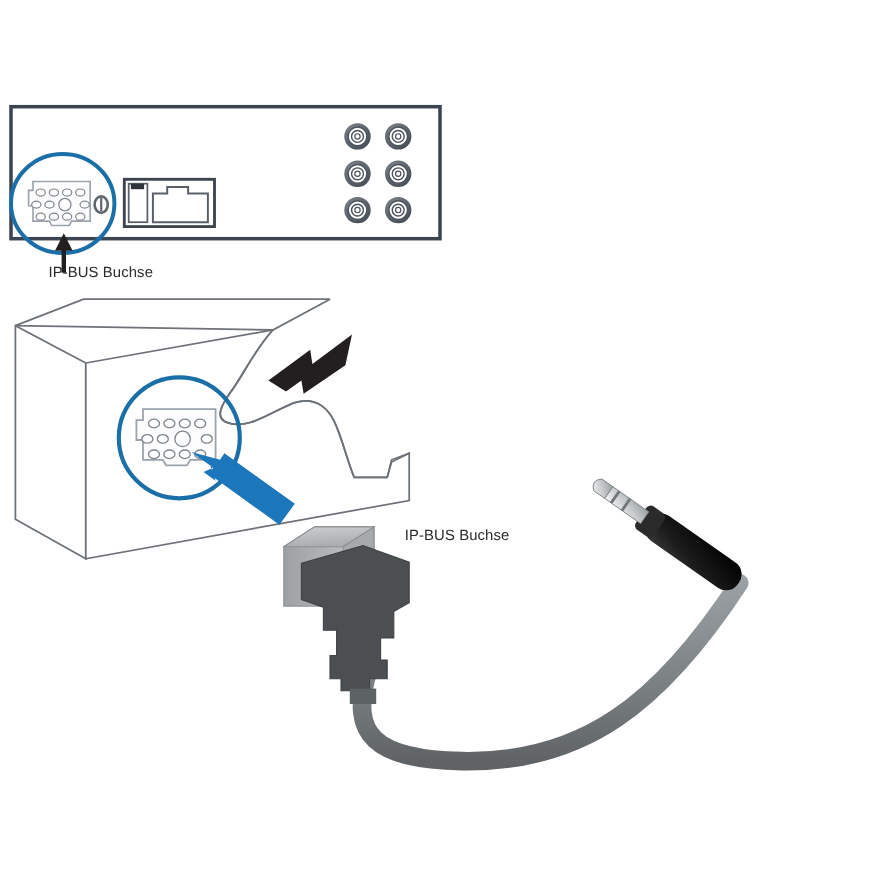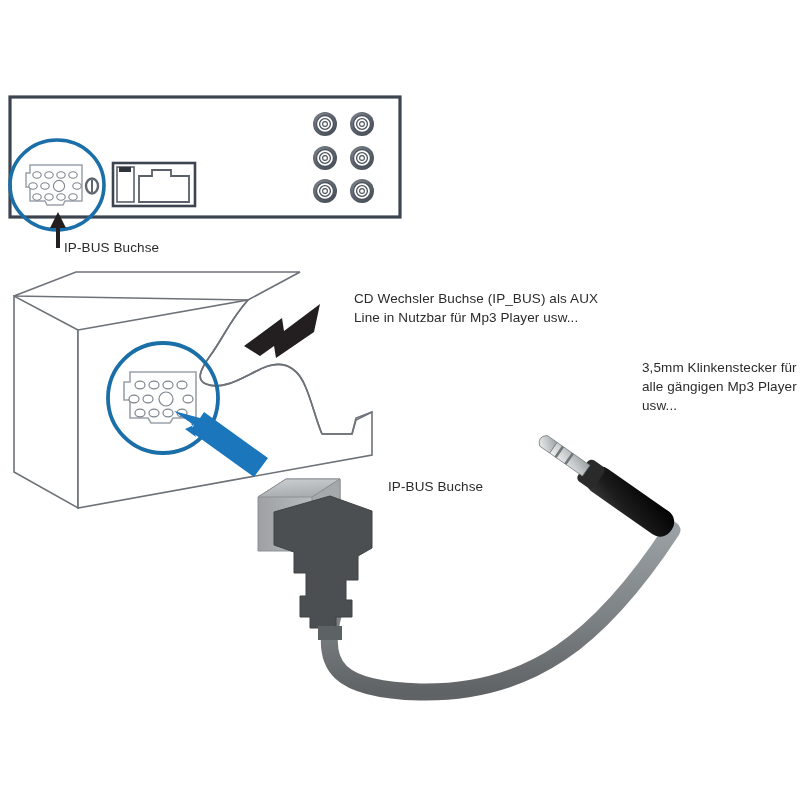--- a/index.html
+++ b/index.html
@@ -26,21 +26,20 @@
     height: 800px;
   }
   .anno {
     position: absolute;
     font-family: "Liberation Sans", sans-serif;
     font-size: 13.5px;
     line-height: 19px;
     color: #2b2b2b;
     white-space: pre-line;
     letter-spacing: 0.1px;
-    margin-left: 20px;
   }
   #label-buchse {
     left: 44px;
     top: 238px;
   }
   #label-wechsler {
     left: 334px;
     top: 289px;
   }
   #label-klinke {
@@ -254,22 +253,17 @@
       <rect x="-6.5" y="-122" width="13" height="2.6" fill="#6f7679"></rect>
       <rect x="-6.5" y="-134" width="13" height="2.6" fill="#6f7679"></rect>
 
       <path d="M-6.5 -140 L-6.5 -152 Q0 -160 6.5 -152 L6.5 -140 Z" fill="url(#gradJackTip)" stroke="#7d8487" stroke-width="0.8"></path>
     </g>
 
   </svg>
 
   <div class="anno" id="label-buchse">IP-BUS Buchse</div>
 
-  <div class="anno" id="label-wechsler">CD Wechsler Buchse (IP_BUS) als AUX
-Line in Nutzbar für Mp3 Player usw...</div>
-
-  <div class="anno" id="label-klinke">3,5mm Klinkenstecker für
-alle gängigen Mp3 Player
-usw...</div>
+
 
   <div class="anno" id="label-stecker">IP-BUS Buchse</div>
 
 </div>
 
 </body></html>

